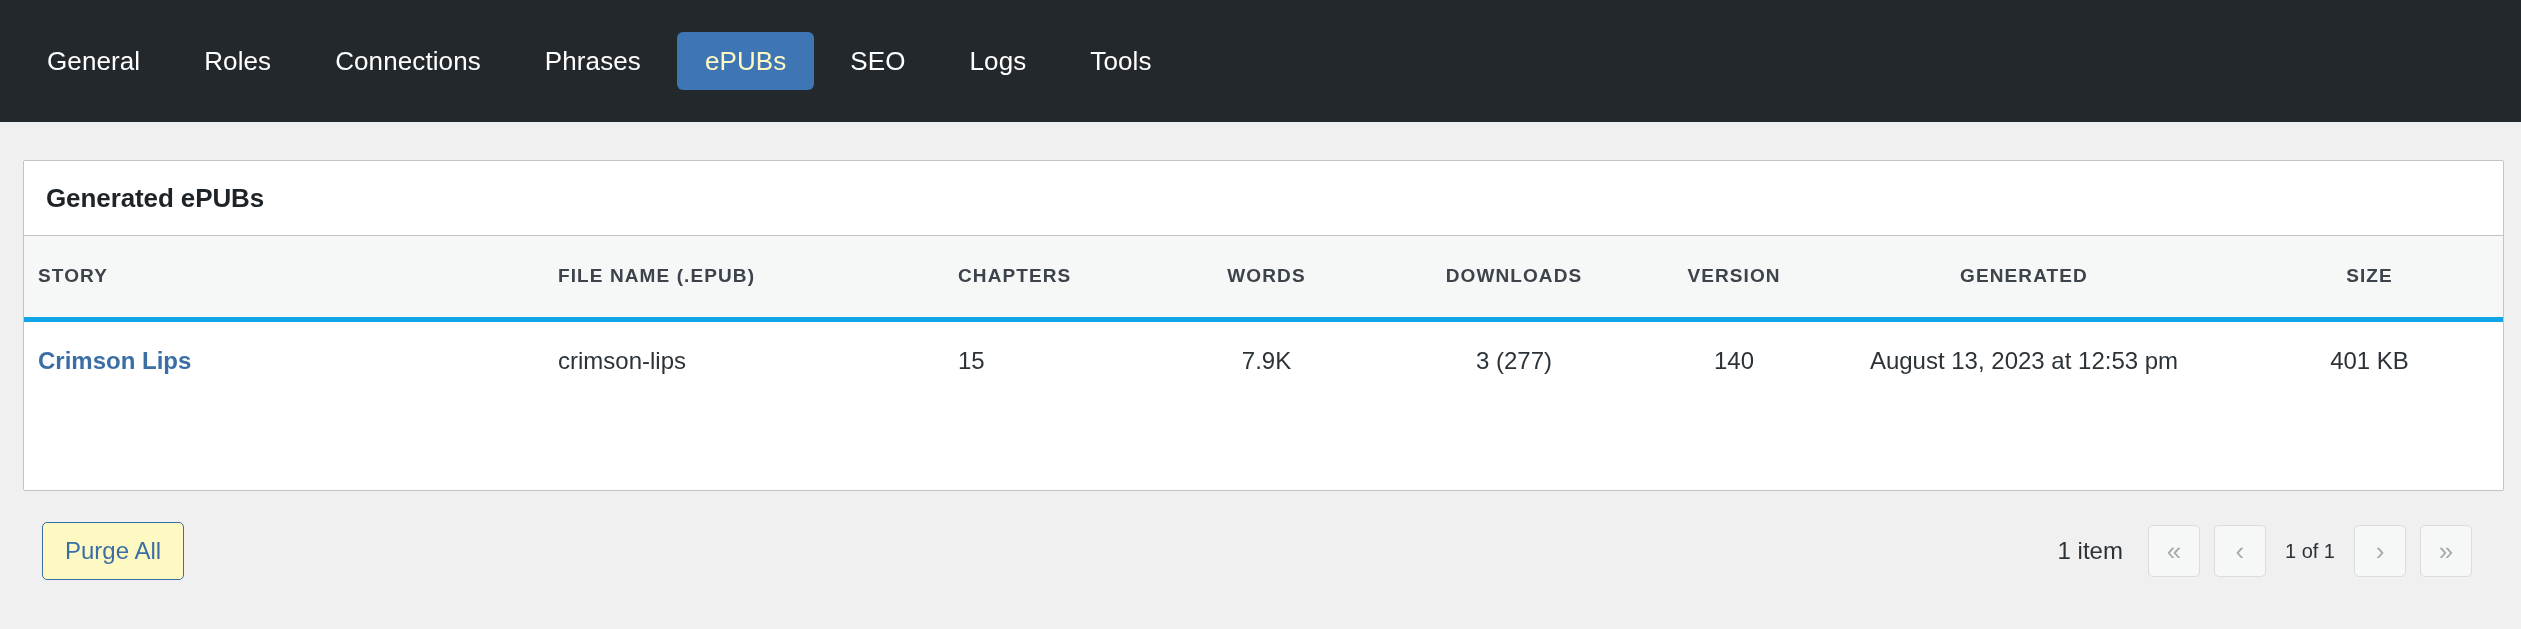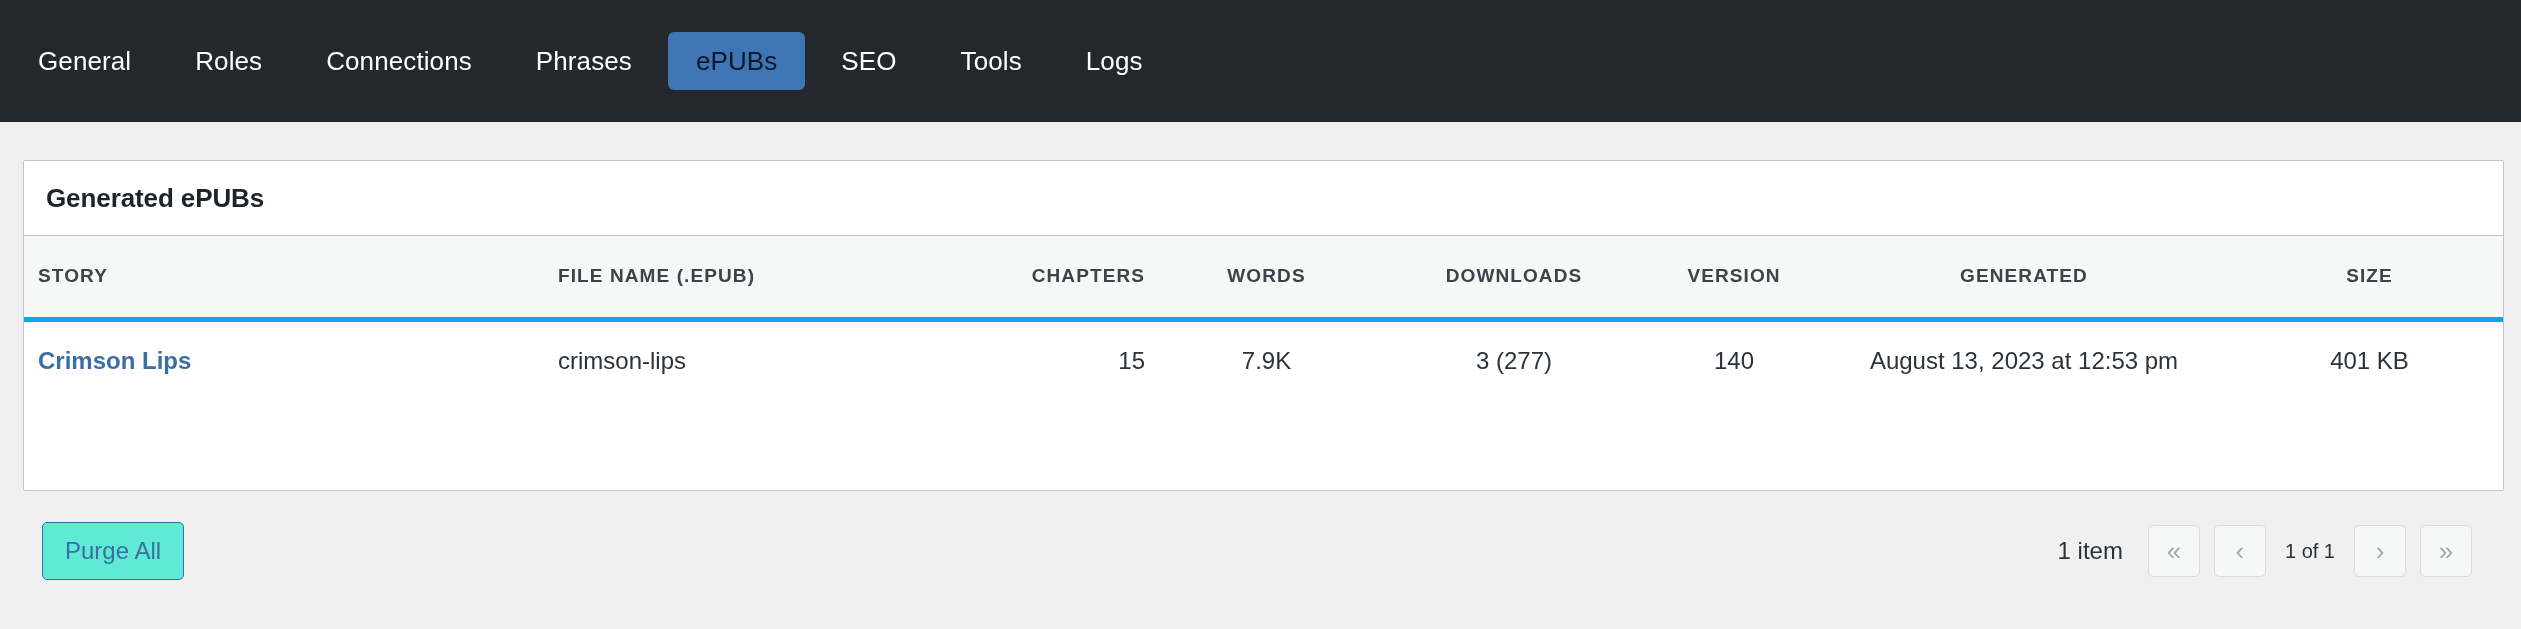--- a/index.html
+++ b/index.html
@@ -14,21 +14,21 @@
     font-family: "Liberation Sans", sans-serif;
     -webkit-font-smoothing: antialiased;
   }
 
   
   .navbar {
     height: 122px;
     background: #23282d;
     display: flex;
     align-items: center;
-    padding: 0 6px;
+    padding: 0 15px;
     gap: 0;
   }
   .nav-tab {
     display: inline-flex;
     align-items: center;
     justify-content: center;
     height: 58px;
     padding: 0 28px;
     margin: 0 4px;
     border-radius: 6px;
@@ -37,21 +37,21 @@
     font-weight: 400;
     letter-spacing: 0.1px;
     white-space: nowrap;
     cursor: pointer;
     background: transparent;
     border: none;
     font-family: "Liberation Sans", sans-serif;
   }
   .nav-tab.active {
     background: #3e75b4;
-    color: #0f172a;
+    color: #fef9c3;
   }
 
   
   .content {
     padding: 0 23px;
   }
 
   .card {
     margin-top: 38px;
     background: #ffffff;
@@ -99,21 +99,21 @@
   table.epub-table td {
     height: 82px;
     font-size: 24px;
     color: #2c3338;
     padding: 0 14px;
     vertical-align: middle;
     border: none;
   }
   .col-story    { width: 520px; text-align: left; }
   .col-file     { width: 400px; text-align: left; }
-  .col-chapters { width: 215px; text-align: right; }
+  .col-chapters { width: 215px; text-align: left; }
   .col-words    { width: 215px; text-align: center; }
   .col-downloads{ width: 280px; text-align: center; }
   .col-version  { width: 160px; text-align: center; }
   .col-generated{ width: 420px; text-align: center; }
   .col-size     { width: 271px; text-align: center; }
 
   .story-link {
     color: #3a6ea5;
     text-decoration: none;
     font-weight: bold;
@@ -124,21 +124,21 @@
   
   .footer {
     margin-top: 30px;
     padding: 0 19px;
     display: flex;
     align-items: center;
     justify-content: space-between;
     height: 60px;
   }
   .btn-purge {
-    background: #5eead4;
+    background: #fef9c3;
     border: 1px solid #3a6ea5;
     color: #3a6ea5;
     font-size: 24px;
     font-family: "Liberation Sans", sans-serif;
     border-radius: 5px;
     padding: 0 22px;
     height: 58px;
     line-height: 56px;
     cursor: pointer;
     white-space: nowrap;
@@ -183,22 +183,22 @@
 </head>
 <body>
 
 <div class="navbar">
   <button class="nav-tab">General</button>
   <button class="nav-tab">Roles</button>
   <button class="nav-tab">Connections</button>
   <button class="nav-tab">Phrases</button>
   <button class="nav-tab active">ePUBs</button>
   <button class="nav-tab">SEO</button>
+  <button class="nav-tab">Logs</button>
   <button class="nav-tab">Tools</button>
-  <button class="nav-tab">Logs</button>
 </div>
 
 <div class="content">
 
   <div class="card">
 
     <div class="card-header">
       <span class="card-title">Generated ePUBs</span>
     </div>
 

